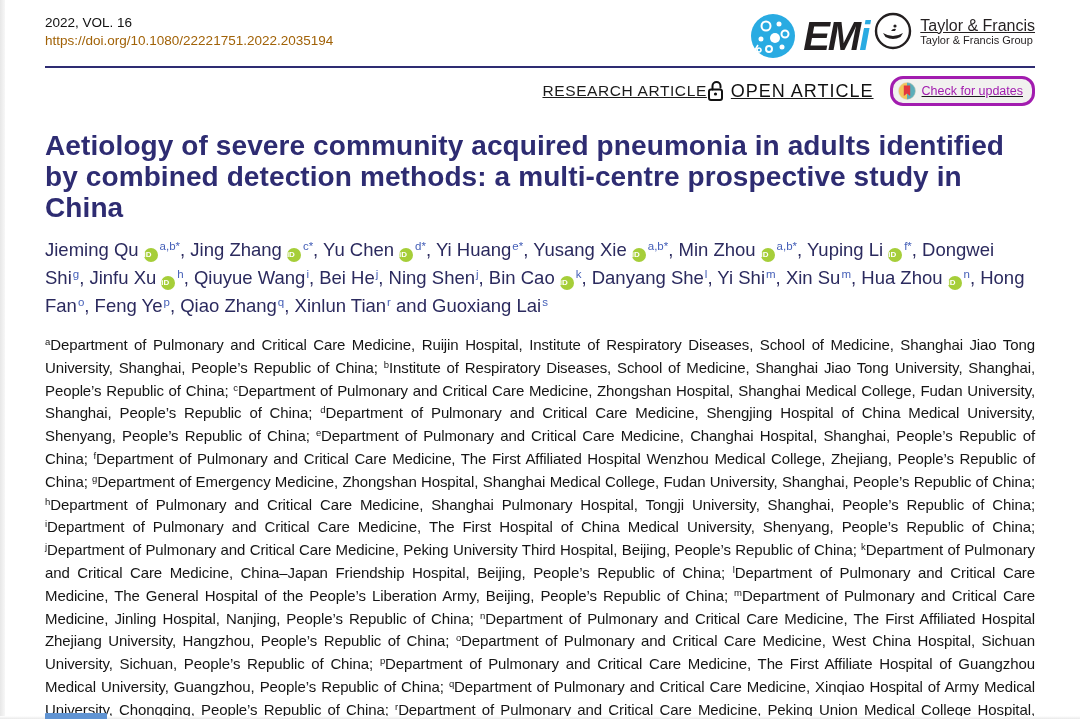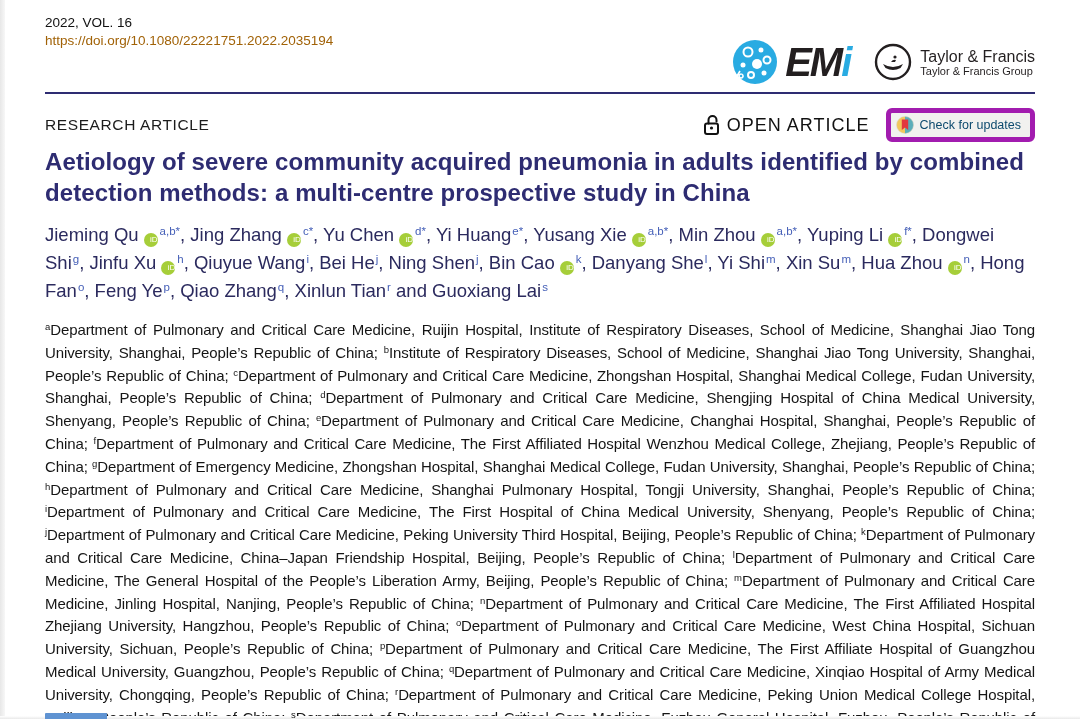--- a/index.html
+++ b/index.html
@@ -17,63 +17,63 @@
   .page-edge-bottom {
     position: absolute; left: 0; bottom: 0; width: 1080px; height: 3px;
     background: linear-gradient(to top, #e9e9e9, #ffffff);
   }
 
   
   .header-row { display: flex; justify-content: space-between; align-items: flex-start; }
   .journal-meta { font-size: 13.5px; line-height: 18px; color: #111; padding-top: 4px; }
   .journal-meta .doi { color: #a16207; text-decoration: none; }
 
-  .logos { display: flex; align-items: center; gap: 24px; padding-top: 2px; margin-top: 26px; }
+  .logos { display: flex; align-items: flex-start; gap: 6px; padding-top: 2px; }
   .emi-logo { display: flex; align-items: center; gap: 6px; }
   .emi-wordmark { font-size: 40px; font-weight: bold; font-style: italic; letter-spacing: -2px; color: #231f20; line-height: 48px; }
   .emi-wordmark .emi-i { color: #29abe2; }
   .tf-logo { display: flex; align-items: center; gap: 8px; }
-  .tf-text .tf-name { font-size: 16px; color: #231f20; line-height: 18px; }
+  .tf-text .tf-name { font-size: 16px; color: #231f20; line-height: 18px; text-decoration: underline; }
   .tf-text .tf-group { font-size: 11px; color: #231f20; line-height: 11px; }
 
   .divider { height: 2px; background: #2e2c72; margin-top: 6px; }
 
   
-  .type-row { display: flex; justify-content: space-between; align-items: center; margin-top: 14px; }
+  .type-row { display: flex; justify-content: flex-end; align-items: center; margin-top: 8px; text-decoration: underline; }
   .article-type { font-size: 15.5px; letter-spacing: 0.6px; color: #1c1c1c; }
   .access-group { display: flex; align-items: center; gap: 16px; }
   .open-access { display: flex; align-items: center; gap: 7px; font-size: 18px; letter-spacing: 1px; color: #111; }
   .check-updates {
     display: flex; align-items: center; gap: 6px;
-    background: #f1f1ef; border: 5px solid #a21caf; border-radius: 6px;
-    padding: 3px 9px 3px 5px; font-size: 12.5px; color: #0c4a6e; cursor: pointer;
+    background: #f1f1ef; border: 3px solid #a21caf; border-radius: 13px;
+    padding: 3px 9px 3px 5px; font-size: 12.5px; color: #a21caf; cursor: pointer;
   }
 
   
   .article-title {
-    margin-top: 4px;
-    font-size: 24px; font-weight: bold; line-height: 31px;
+    margin-top: 24px;
+    font-size: 28px; font-weight: bold; line-height: 31px;
     color: #2e2c72;
     letter-spacing: 0.1px;
   }
 
   
   .authors {
     margin-top: 14px;
     font-size: 18.5px; line-height: 26px;
     color: #2b2a5e;
   }
   .author-sup {
     font-size: 11.5px; color: #4660b8;
     position: relative; top: -6px; margin-left: 1px;
   }
   .orcid-badge {
     display: inline-block; width: 14px; height: 14px; border-radius: 50%;
-    background: #a6ce39; color: #ffffff; font-size: 8px; font-weight: normal;
-    text-align: right; line-height: 14px; margin: 0 1px 0 5px; vertical-align: -1px;
+    background: #a6ce39; color: #ffffff; font-size: 8px; font-weight: bold;
+    text-align: left; line-height: 14px; margin: 0 1px 0 5px; vertical-align: -1px;
   }
 
   
   .affiliations {
     margin-top: 14px;
     font-size: 15px; line-height: 20.8px;
     color: #151515; text-align: justify;
     letter-spacing: -0.1px;
   }
   .aff-sup { font-size: 9.5px; position: relative; top: -5px; }

